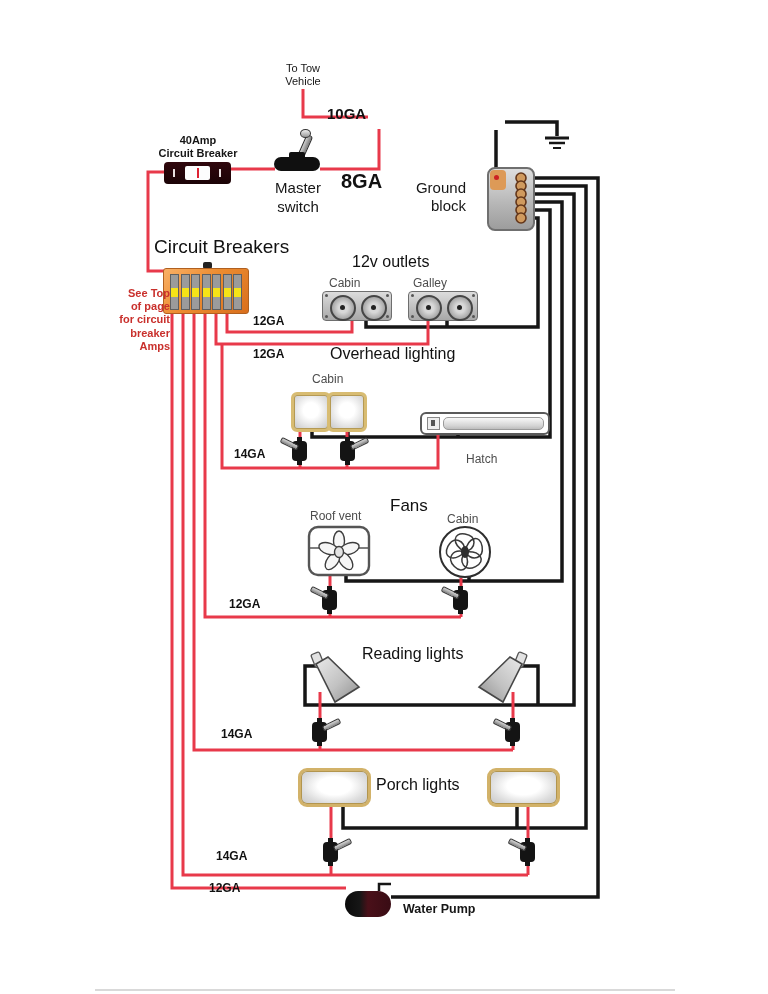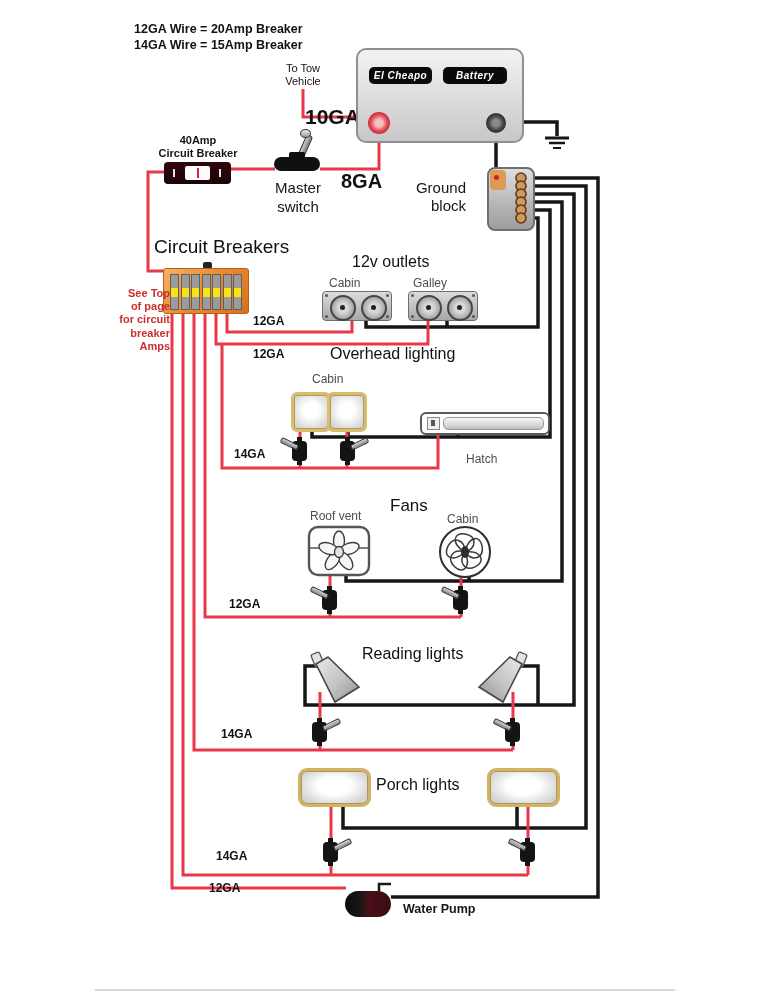--- a/index.html
+++ b/index.html
@@ -122,33 +122,25 @@
       <path d="M194,312 L194,750 L513,750"></path>
       <path d="M320,692 L320,750"></path>
       <path d="M513,750 L513,692"></path>
       <path d="M183,312 L183,875 L528,875"></path>
       <path d="M331,800 L331,875"></path>
       <path d="M528,875 L528,800"></path>
       <path d="M172,312 L172,888 L346,888"></path>
     </g>
   </svg>
 
-  <div class="legend">12GA Wire = 20Amp Breaker
-14GA  Wire = 15Amp Breaker</div>
   <div class="lbl" style="left:272px;top:62px;width:62px;text-align:center;font-size:11px;font-weight:normal;">To Tow
 Vehicle</div>
-  <div class="gauge" style="left:305px;top:105px;font-size:21px;text-align:center;">10GA</div>
+  <div class="gauge" style="left:327px;top:105px;font-size:15px;text-align:center;">10GA</div>
   <div class="gauge" style="left:341px;top:170px;font-size:20px;">8GA</div>
 
-  <div class="abs battery">
-    <div class="pill" style="left:11px;width:63px;">El Cheapo</div>
-    <div class="pill" style="left:85px;width:64px;">Battery</div>
-    <div class="term term-red"></div>
-    <div class="term term-blk"></div>
-  </div>
 
   <div class="lbl" style="left:150px;top:134px;width:96px;text-align:center;font-size:11px;font-weight:bold;">40Amp
 Circuit Breaker</div>
   <div class="abs brk40">
     <div class="slot"></div>
     <div class="rline"></div>
     <div class="tick" style="left:9px;"></div>
     <div class="tick" style="left:55px;"></div>
   </div>
   <div class="abs msw-lever"></div>

